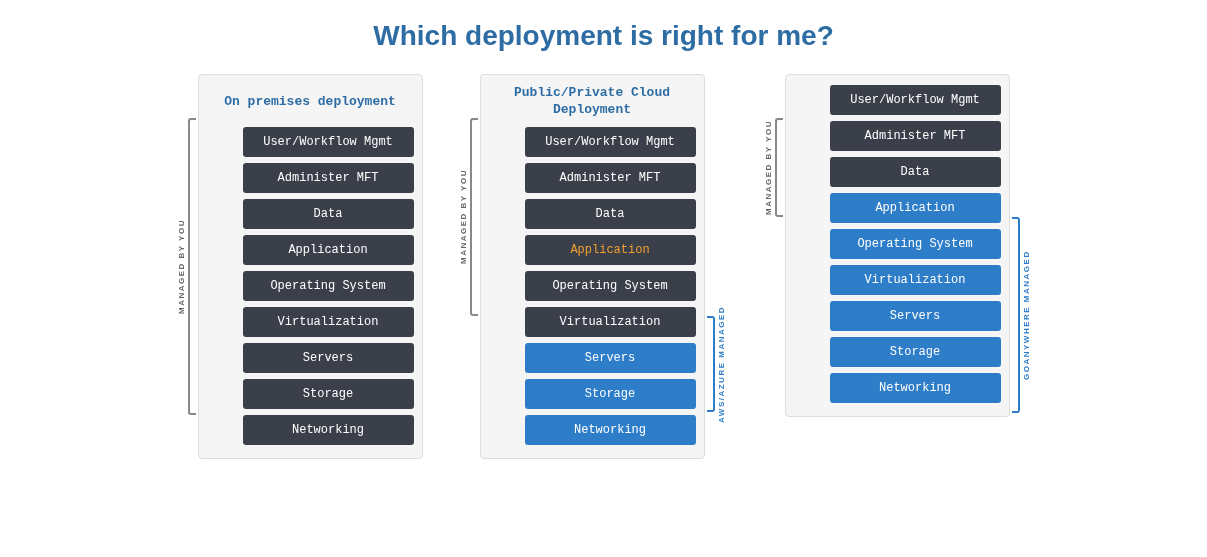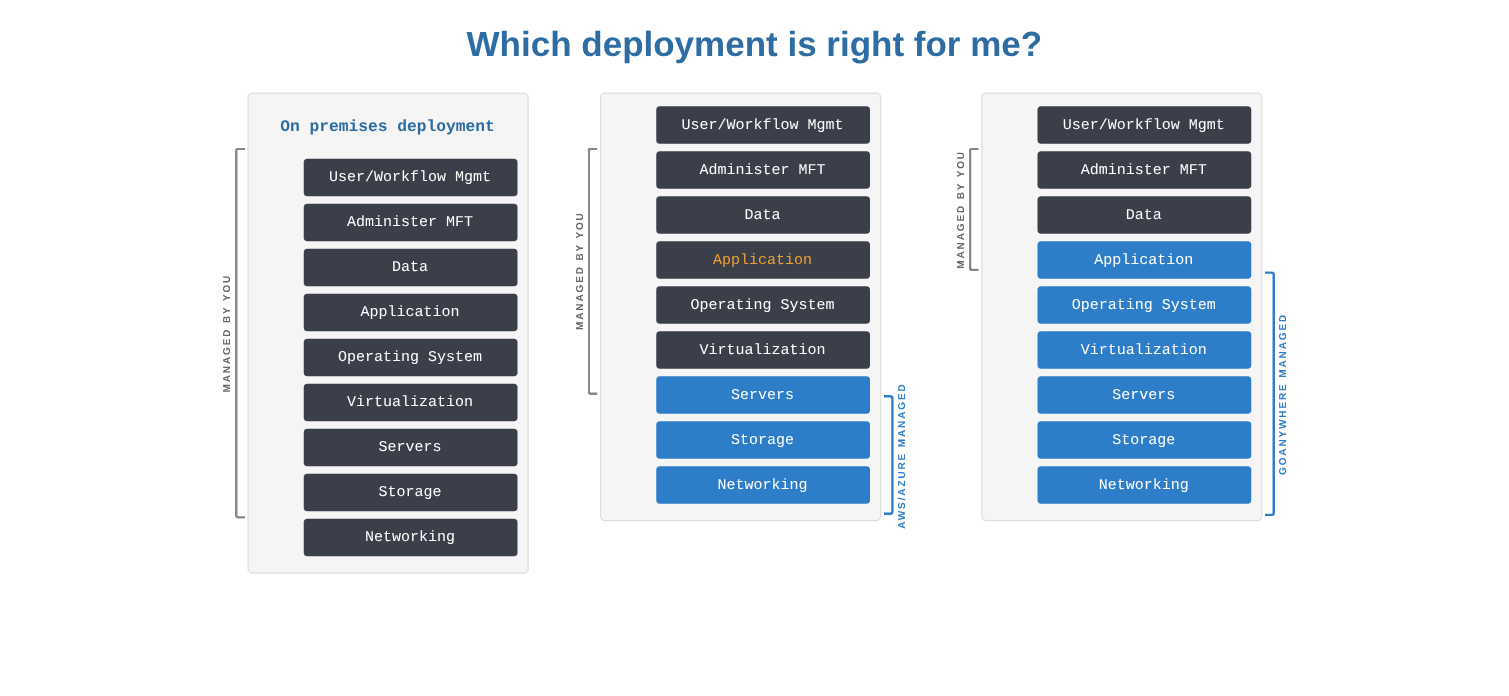--- a/index.html
+++ b/index.html
@@ -177,20 +177,21 @@
   <div class="col-with-brackets">
 
     <div class="left-bracket">
       <div class="bracket-group" style="height: 198px; margin-bottom: 3px;">
         <div class="b-label">MANAGED BY YOU</div>
         <div class="b-line" style="height:100%;"></div>
       </div>
     </div>
 
     <div class="deployment-card">
+      <div class="card-title">Public/Private Cloud Deployment</div>
       <div class="card-rows">
         <div class="row-item row-dark">User/Workflow Mgmt</div>
         <div class="row-item row-dark">Administer MFT</div>
         <div class="row-item row-dark">Data</div>
         <div class="row-item row-orange">Application</div>
         <div class="row-item row-dark">Operating System</div>
         <div class="row-item row-dark">Virtualization</div>
         <div class="row-item row-blue">Servers</div>
         <div class="row-item row-blue">Storage</div>
         <div class="row-item row-blue">Networking</div>

